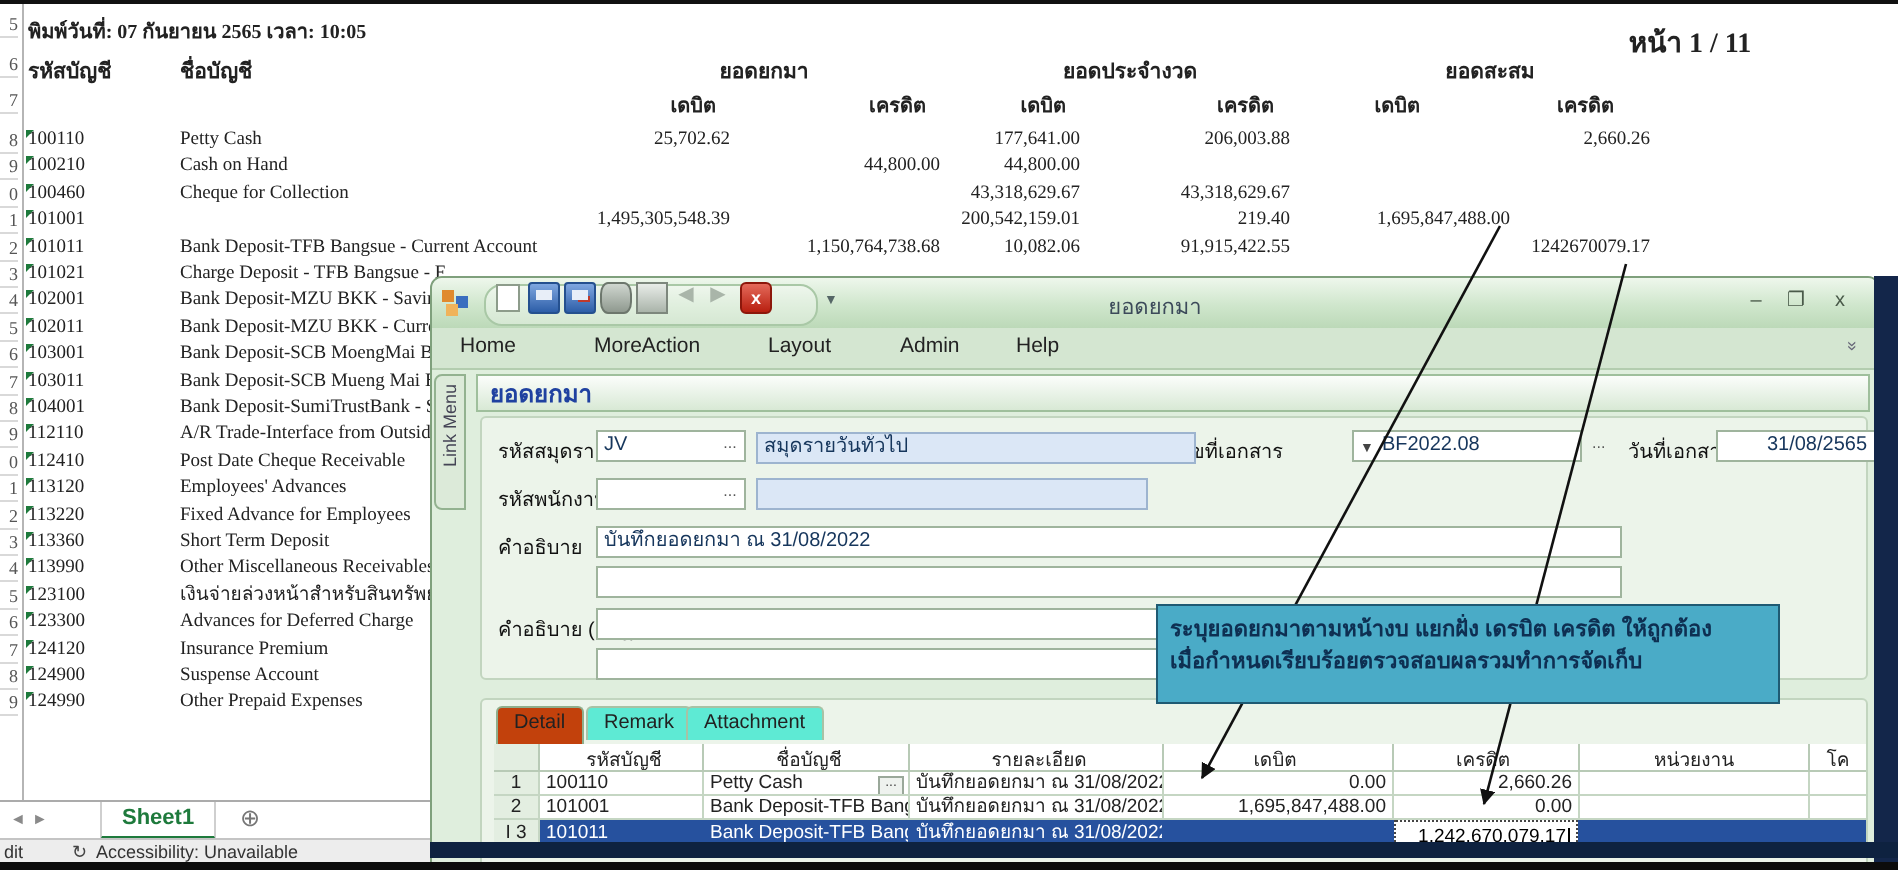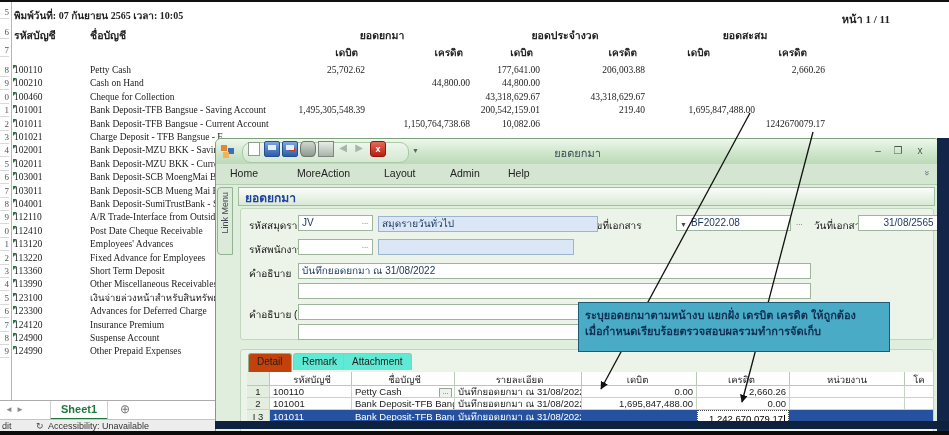--- a/index.html
+++ b/index.html
@@ -5,21 +5,21 @@
   html,body{margin:0;padding:0;background:#888;}
   #canvas{position:relative;width:949px;height:435px;background:#fff;overflow:hidden;
           font-family:"Liberation Sans","DejaVu Sans",sans-serif;}
   
   #excel{position:absolute;inset:0;background:#fff;font-family:"Liberation Serif","DejaVu Serif",serif;color:#222;}
   #excel .topline{position:absolute;left:0;top:0;width:949px;height:2px;background:#111;}
   #excel .rowhdr-border{position:absolute;left:11px;top:2px;width:1px;height:398px;background:#b5b5b5;}
   .xdigit{position:absolute;left:0;width:9px;text-align:right;font-size:9px;color:#555;
           border-bottom:1px solid #d9d9d9;height:12px;line-height:12px;overflow:hidden;}
   .xprint{position:absolute;left:14px;top:8px;font-size:10px;font-weight:bold;}
-  .xpage{position:absolute;left:800px;top:10px;width:90px;text-align:right;font-size:11px;font-weight:bold;}
+  .xpage{position:absolute;left:800px;top:10px;width:90px;text-align:center;font-size:14px;font-weight:bold;}
   .xh1{position:absolute;top:27px;font-size:10.5px;font-weight:bold;}
   .xh2{position:absolute;top:45px;width:70px;text-align:right;font-size:10px;font-weight:bold;}
   .xgrp{position:absolute;top:27px;width:140px;text-align:center;font-size:10.5px;font-weight:bold;}
   .xrow{position:absolute;left:0;width:949px;height:13.4px;line-height:13.4px;}
   .xrow .xcode{position:absolute;left:14px;font-size:9.5px;}
   .xrow .xname{position:absolute;left:90px;font-size:9.5px;white-space:nowrap;}
   .xrow .tri{position:absolute;left:13px;top:1px;width:0;height:0;
              border-top:4px solid #1e7a3c;border-right:4px solid transparent;}
   .xn{position:absolute;width:135px;text-align:right;font-size:9.5px;}
   .c-ykmd{left:230px}.c-ykmc{left:335px}.c-pjwd{left:405px}.c-pjwc{left:510px}.c-yssd{left:620px}.c-yssc{left:690px}
@@ -189,36 +189,36 @@
     <span class="xn c-ykmc"></span>
     <span class="xn c-pjwd">43,318,629.67</span>
     <span class="xn c-pjwc">43,318,629.67</span>
     <span class="xn c-yssd"></span>
     <span class="xn c-yssc"></span>
   </div>
         <div class="xrow" style="top: 104.2px;">
     <span class="xdigit">1</span>
     <span class="tri"></span>
     <span class="xcode">101001</span>
-    <span class="xname">Bank Deposit-TFB Bangsue  - Saving Account</span>
     <span class="xn c-ykmd">1,495,305,548.39</span>
     <span class="xn c-ykmc"></span>
     <span class="xn c-pjwd">200,542,159.01</span>
     <span class="xn c-pjwc">219.40</span>
     <span class="xn c-yssd">1,695,847,488.00</span>
     <span class="xn c-yssc"></span>
   </div>
         <div class="xrow" style="top: 117.6px;">
     <span class="xdigit">2</span>
     <span class="tri"></span>
     <span class="xcode">101011</span>
     <span class="xname">Bank Deposit-TFB Bangsue - Current Account</span>
     <span class="xn c-ykmd"></span>
     <span class="xn c-ykmc">1,150,764,738.68</span>
     <span class="xn c-pjwd">10,082.06</span>
+    <span class="xn c-pjwc">91,915,422.55</span>
     <span class="xn c-yssd"></span>
     <span class="xn c-yssc">1242670079.17</span>
   </div>
         <div class="xrow" style="top: 131px;">
     <span class="xdigit">3</span>
     <span class="tri"></span>
     <span class="xcode">101021</span>
     <span class="xname">Charge Deposit - TFB Bangsue - F</span>
     <span class="xn c-ykmd"></span>
     <span class="xn c-ykmc"></span>

